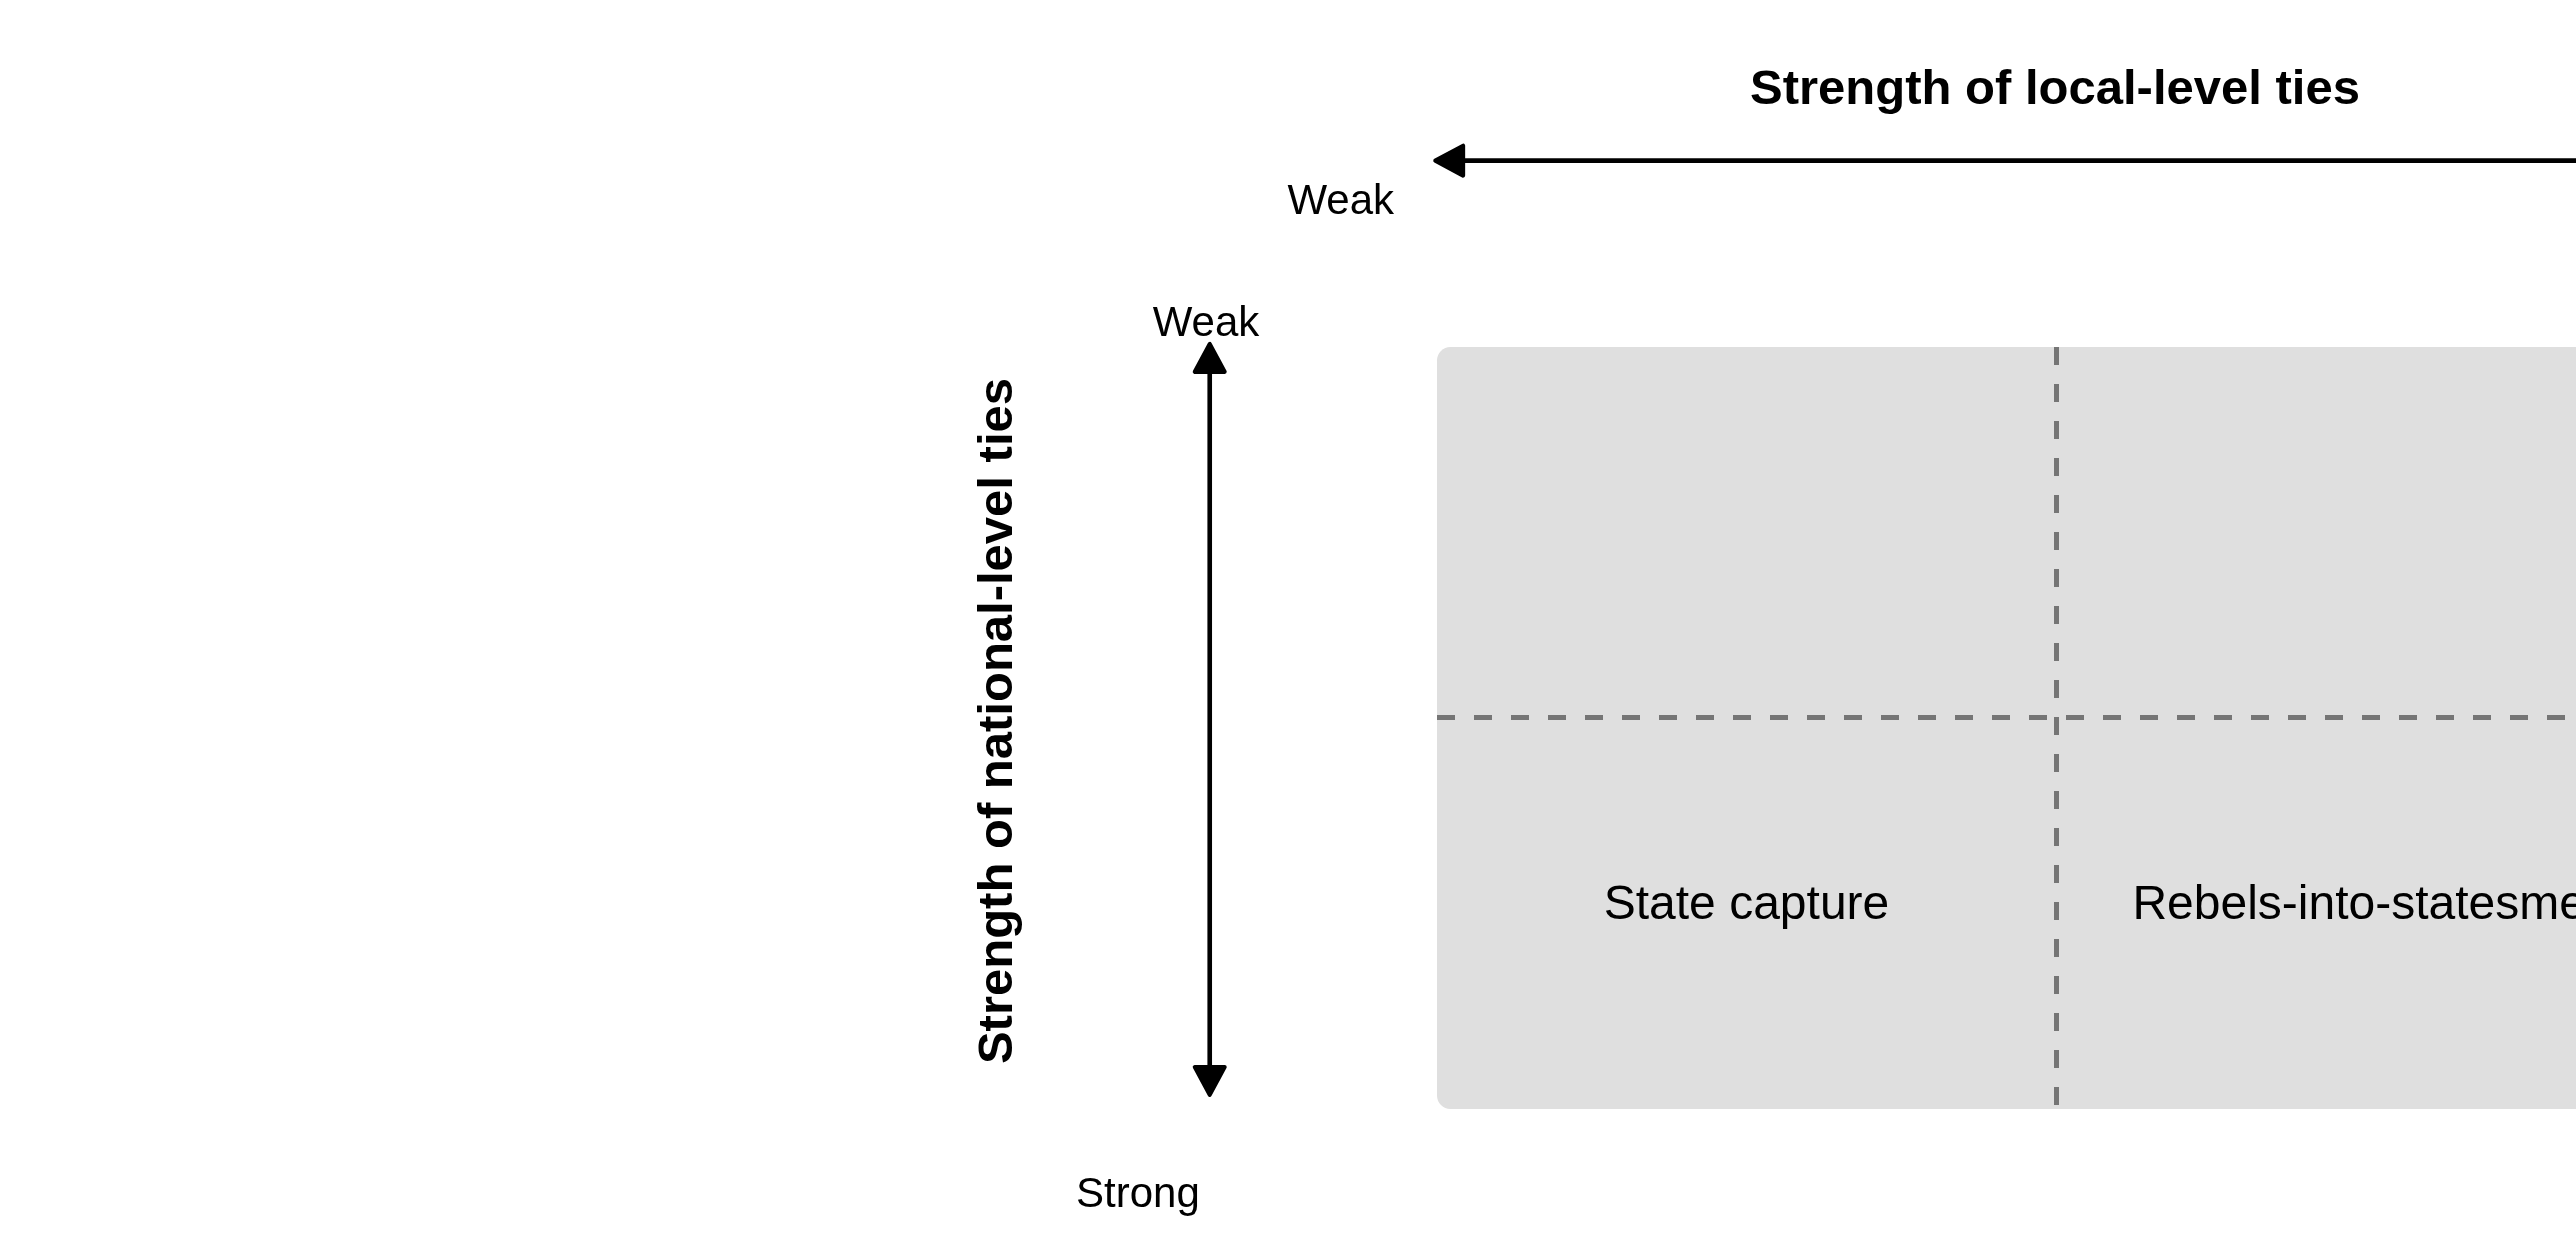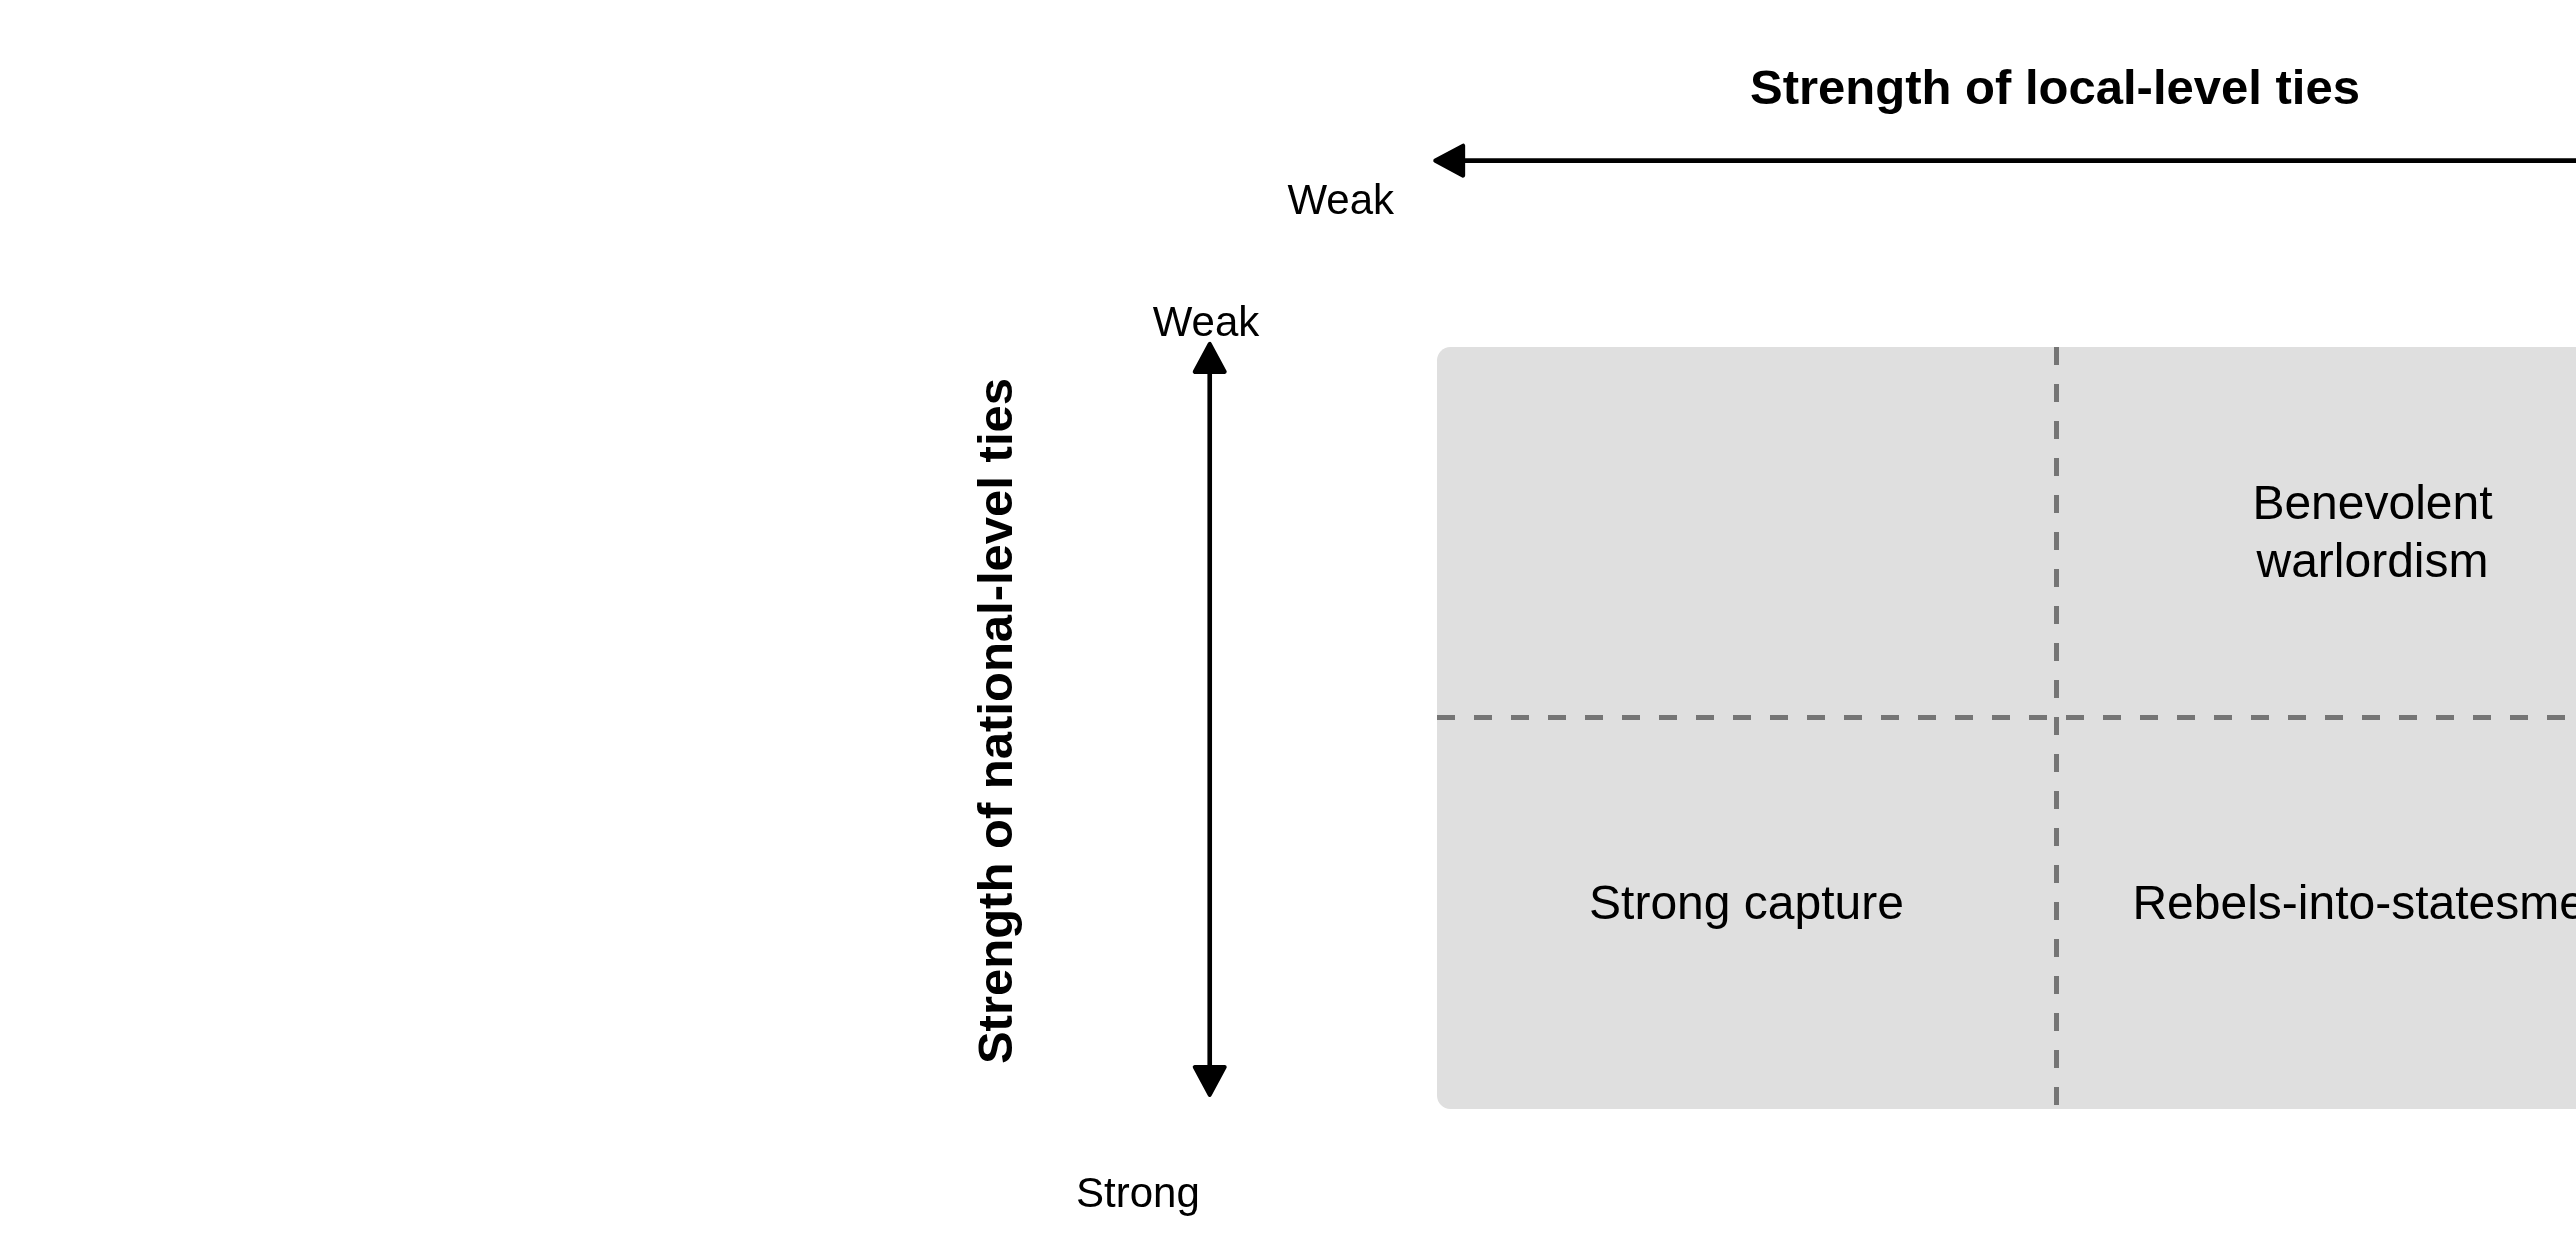--- a/index.html
+++ b/index.html
@@ -95,22 +95,21 @@
   <div id="y-weak" class="abs end-label">Weak</div>
   <div id="y-strong" class="abs end-label">Strong</div>
 
   <div id="y-axis-title" class="abs axis-title">Strength of national-level ties</div>
 
   <div id="quadrant-box" class="abs"></div>
 
   <div id="divider-v" class="abs"></div>
   <div id="divider-h" class="abs"></div>
 
-  <div id="quad-top-right" class="abs quad-label">Benevolent warlordism</div>
-  <div id="quad-bottom-left" class="abs quad-label">Strong capture</div>
+  <div id="quad-bottom-left" class="abs quad-label">State capture</div>
   <div id="quad-bottom-right" class="abs quad-label">Rebels-into-statesmen</div>
 
   <svg id="arrow-layer" class="abs" viewBox="0 0 7200 2400" xmlns="http://www.w3.org/2000/svg">
     <g fill="#000000" stroke="#000000">
       <line x1="2838" y1="312" x2="5143" y2="312" stroke-width="9"></line>
       <path d="M2786 312 L2840 283 L2840 341 Z" stroke-width="8" stroke-linejoin="round"></path>
       <path d="M5195 312 L5141 283 L5141 341 Z" stroke-width="8" stroke-linejoin="round"></path>
     </g>
     <g fill="#000000" stroke="#000000">
       <line x1="2348" y1="722" x2="2348" y2="2072" stroke-width="9"></line>

